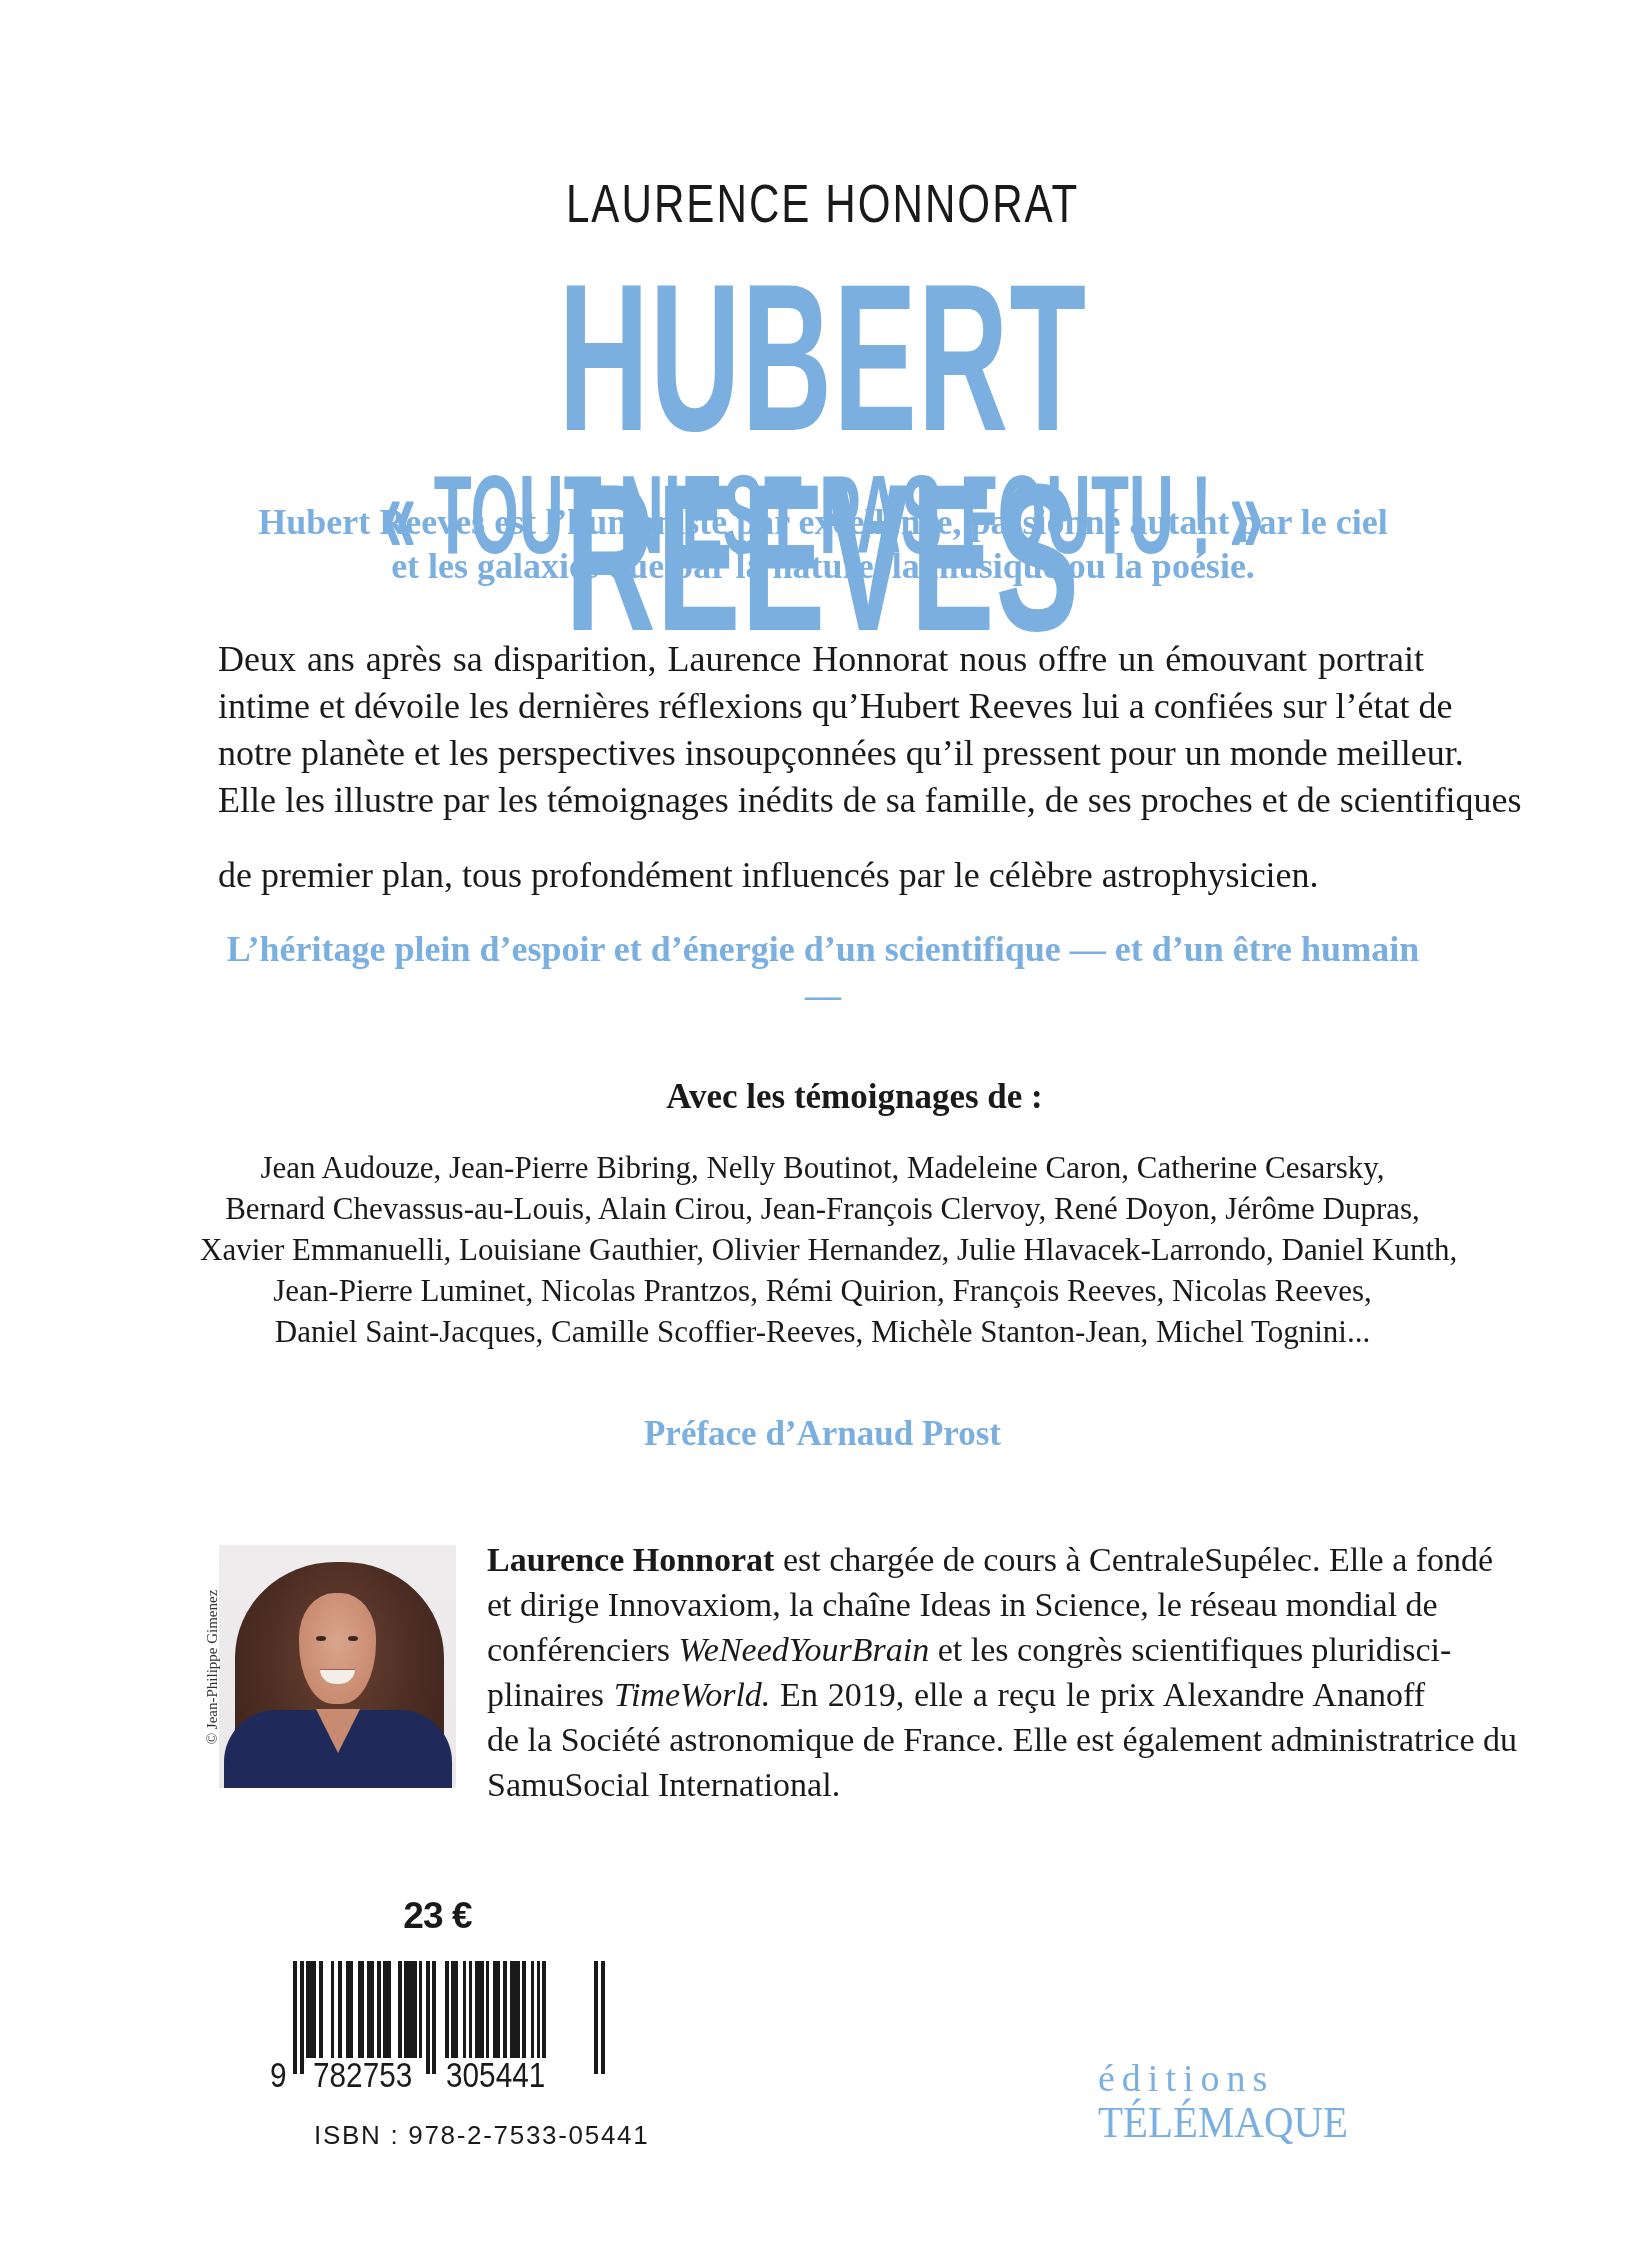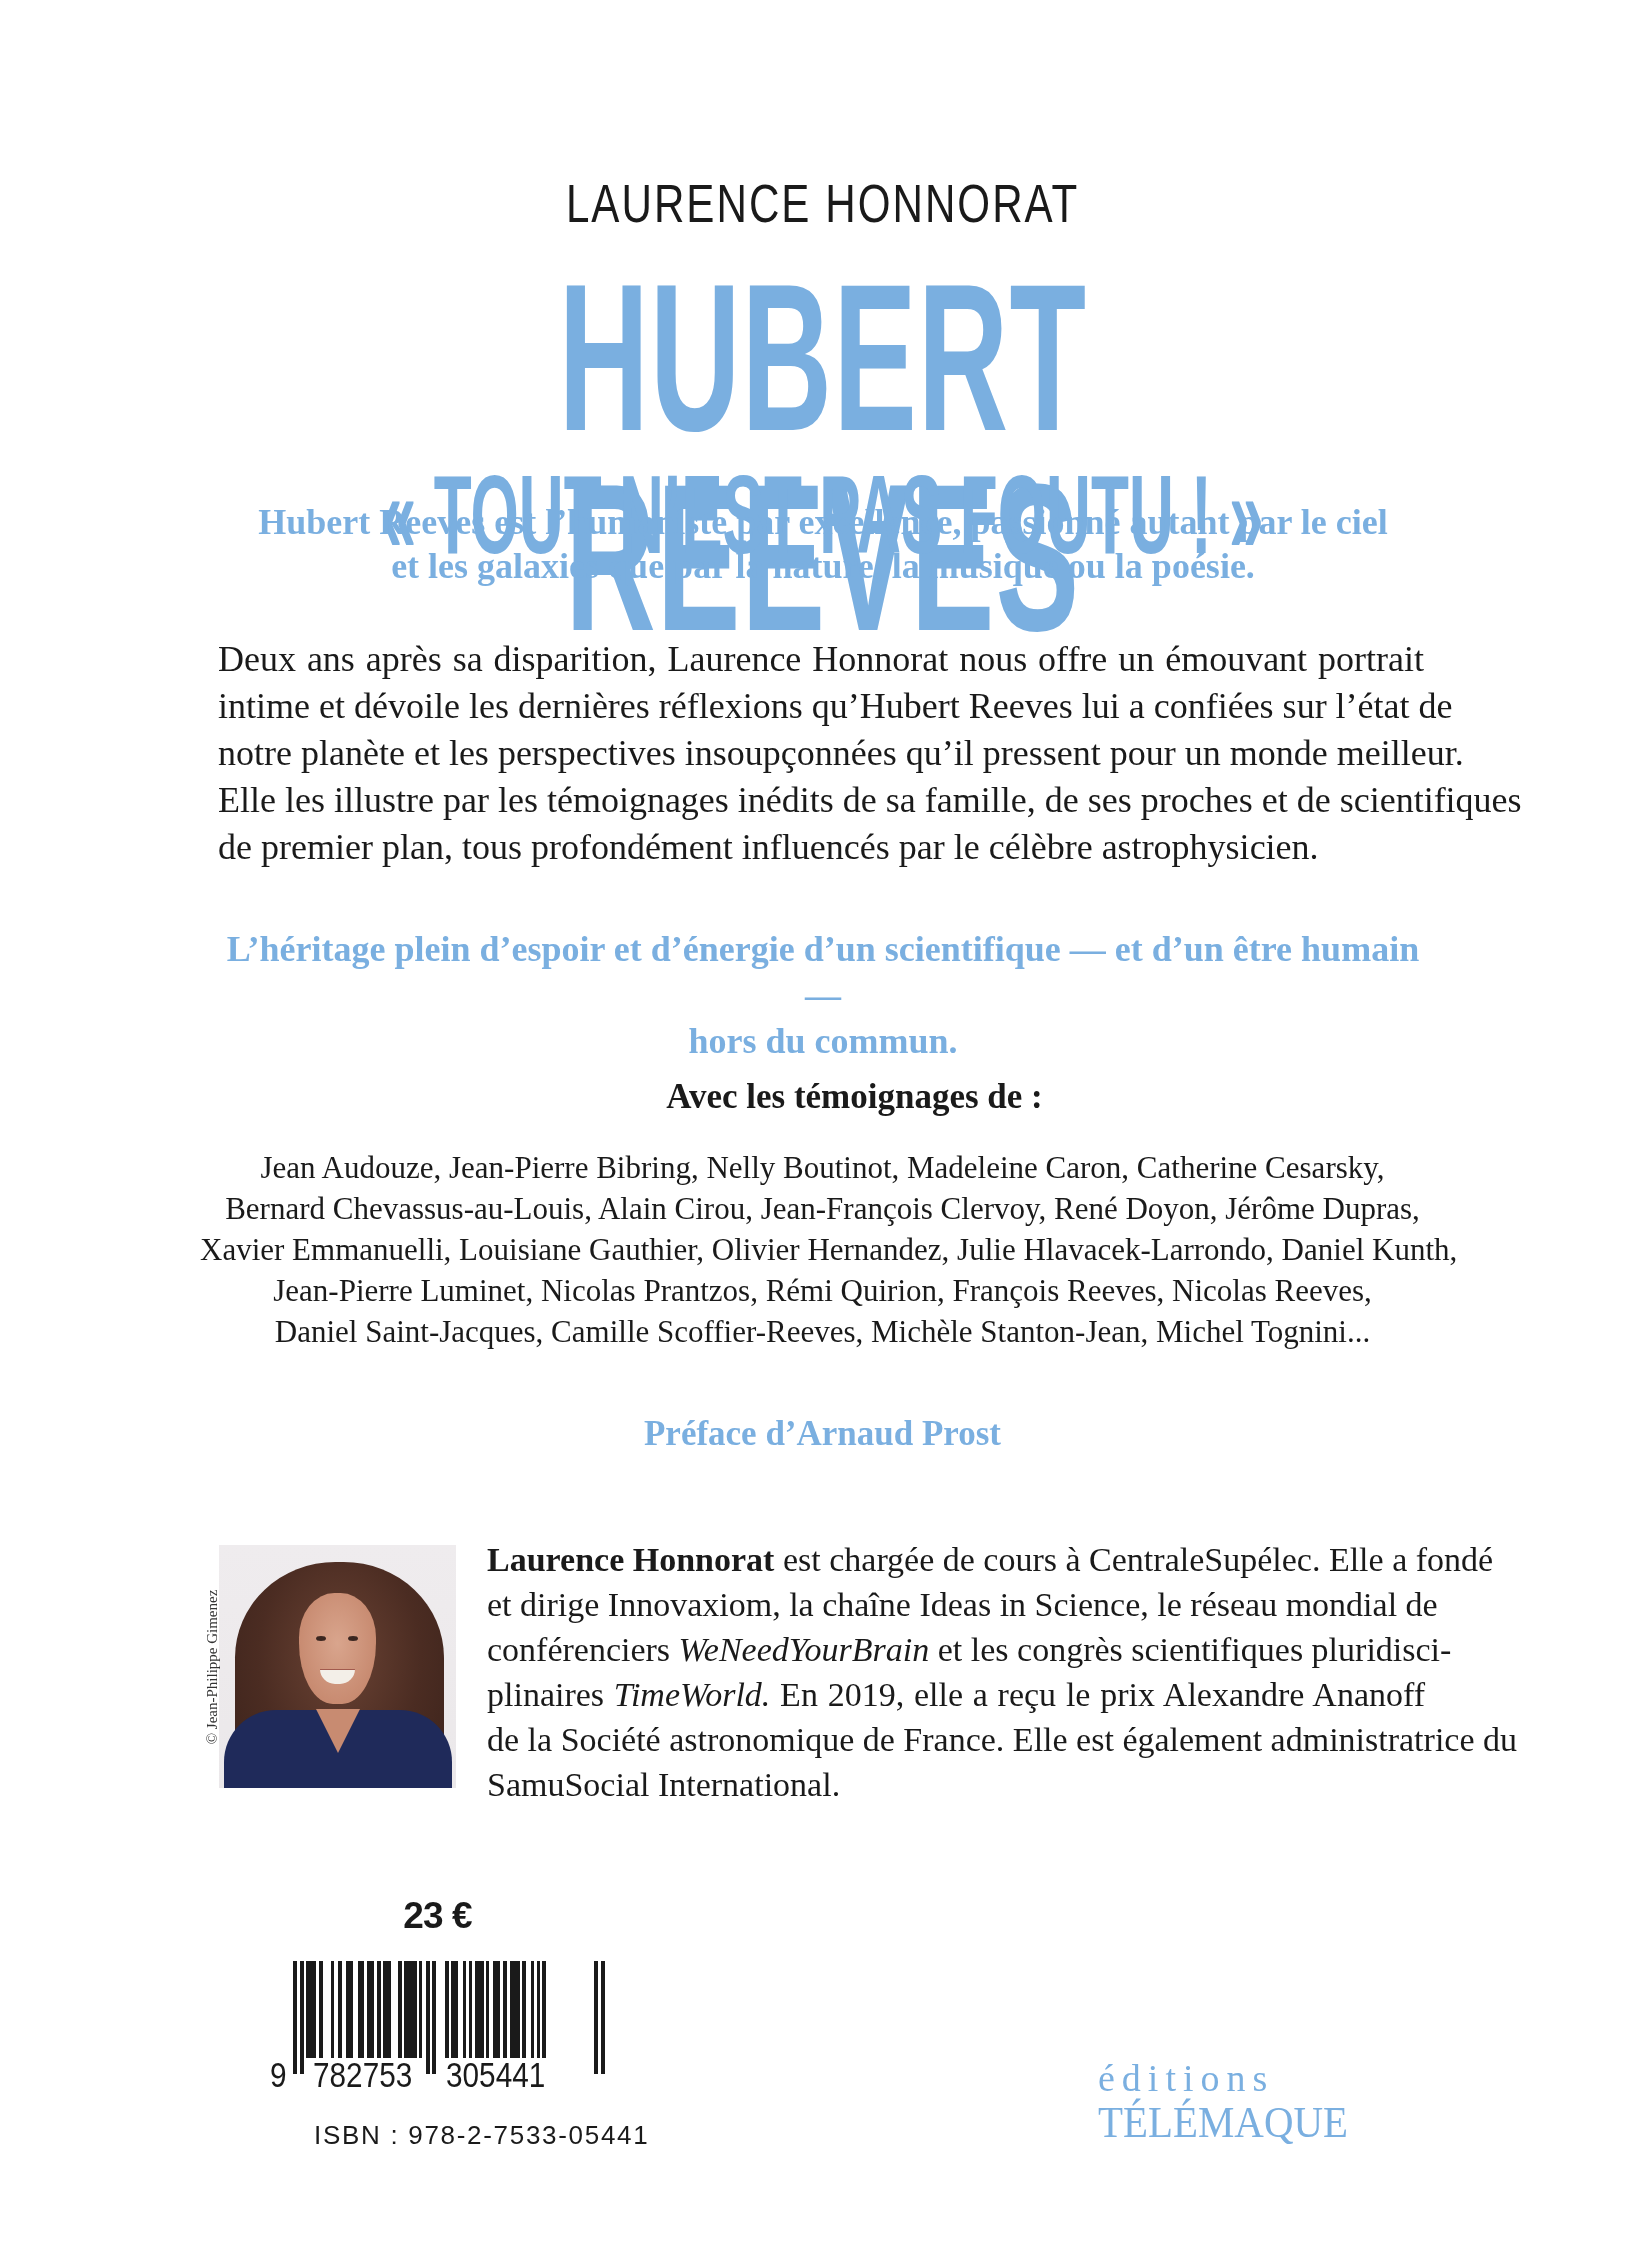--- a/index.html
+++ b/index.html
@@ -34,21 +34,21 @@
   }
   #lead-1 { top: 500px; }
 
   
   #body-paragraph {
     left: 218px; width: 1206px; top: 636px;
     font-family: "Liberation Serif", serif; font-size: 36px; line-height: 47px;
     color: #1a1a1a; text-align: justify; text-align-last: left;
   }
   #body-paragraph .ln { display: block; text-align: justify; text-align-last: justify; white-space: nowrap; }
-  #body-paragraph .ln.last { text-align-last: left; }
+  #body-paragraph .ln.last { text-align-last: left; margin-top: 28px; }
 
   #tagline { top: 926px; line-height: 46px; }
 
   #testimonials-heading {
     left: 0; width: 1645px; top: 1075px; text-align: center;
     font-family: "Liberation Serif", serif; font-weight: bold; font-size: 35px; line-height: 44px;
     color: #1a1a1a;
     padding-left: 32px;
   }
   #testimonial-names {
@@ -152,21 +152,20 @@
 <div class="abs" id="body-paragraph">
   <span class="ln">Deux ans après sa disparition, Laurence Honnorat nous offre un émouvant portrait</span>
   <span class="ln">intime et dévoile les dernières réflexions qu’Hubert Reeves lui a confiées sur l’état de</span>
   <span class="ln">notre planète et les perspectives insoupçonnées qu’il pressent pour un monde meilleur.</span>
   <span class="ln">Elle les illustre par les témoignages inédits de sa famille, de ses proches et de scientifiques</span>
   <span class="ln last">de premier plan, tous profondément influencés par le célèbre astrophysicien.</span>
 </div>
 
 <div class="abs lead" id="tagline">
   <div>L’héritage plein d’espoir et d’énergie d’un scientifique — et d’un être humain —</div>
-  <div>hors du commun.</div>
 </div>
 
 <div class="abs" id="testimonials-heading">Avec les témoignages de :</div>
 <div class="abs" id="testimonial-names">
   <span class="nm-line">Jean Audouze, Jean-Pierre Bibring, Nelly Boutinot, Madeleine Caron, Catherine Cesarsky,</span>
   <span class="nm-line">Bernard Chevassus-au-Louis, Alain Cirou, Jean-François Clervoy, René Doyon, Jérôme Dupras,</span>
   <span class="nm-line">Xavier Emmanuelli, Louisiane Gauthier, Olivier Hernandez, Julie Hlavacek-Larrondo, Daniel Kunth,</span>
   <span class="nm-line">Jean-Pierre Luminet, Nicolas Prantzos, Rémi Quirion, François Reeves, Nicolas Reeves,</span>
   <span class="nm-line">Daniel Saint-Jacques, Camille Scoffier-Reeves, Michèle Stanton-Jean, Michel Tognini...</span>
 </div>

